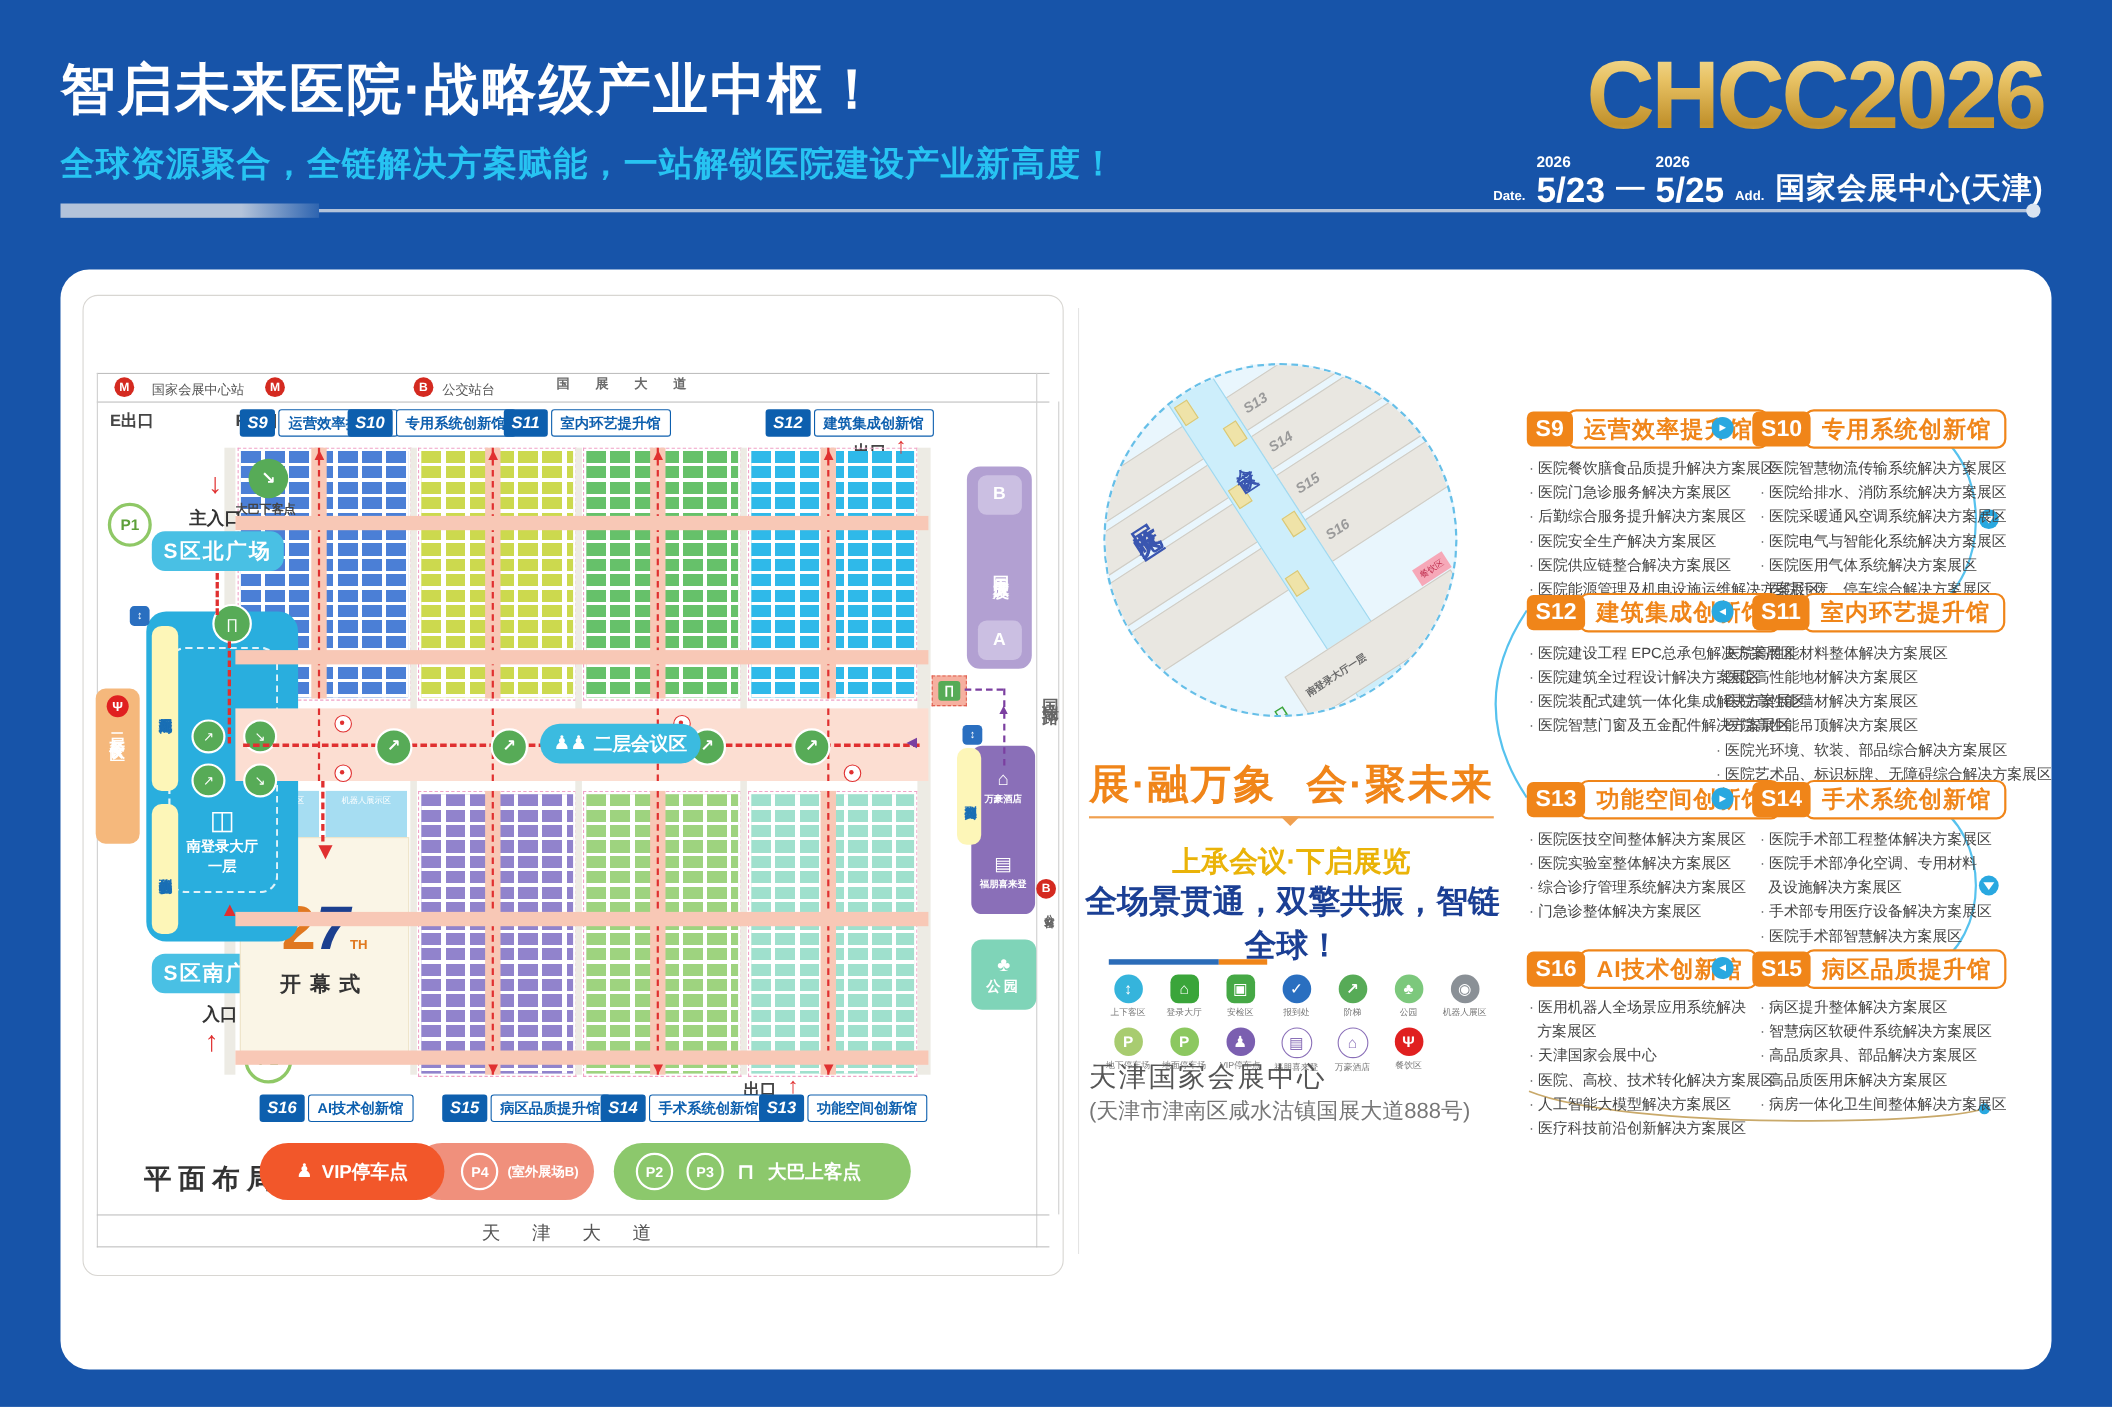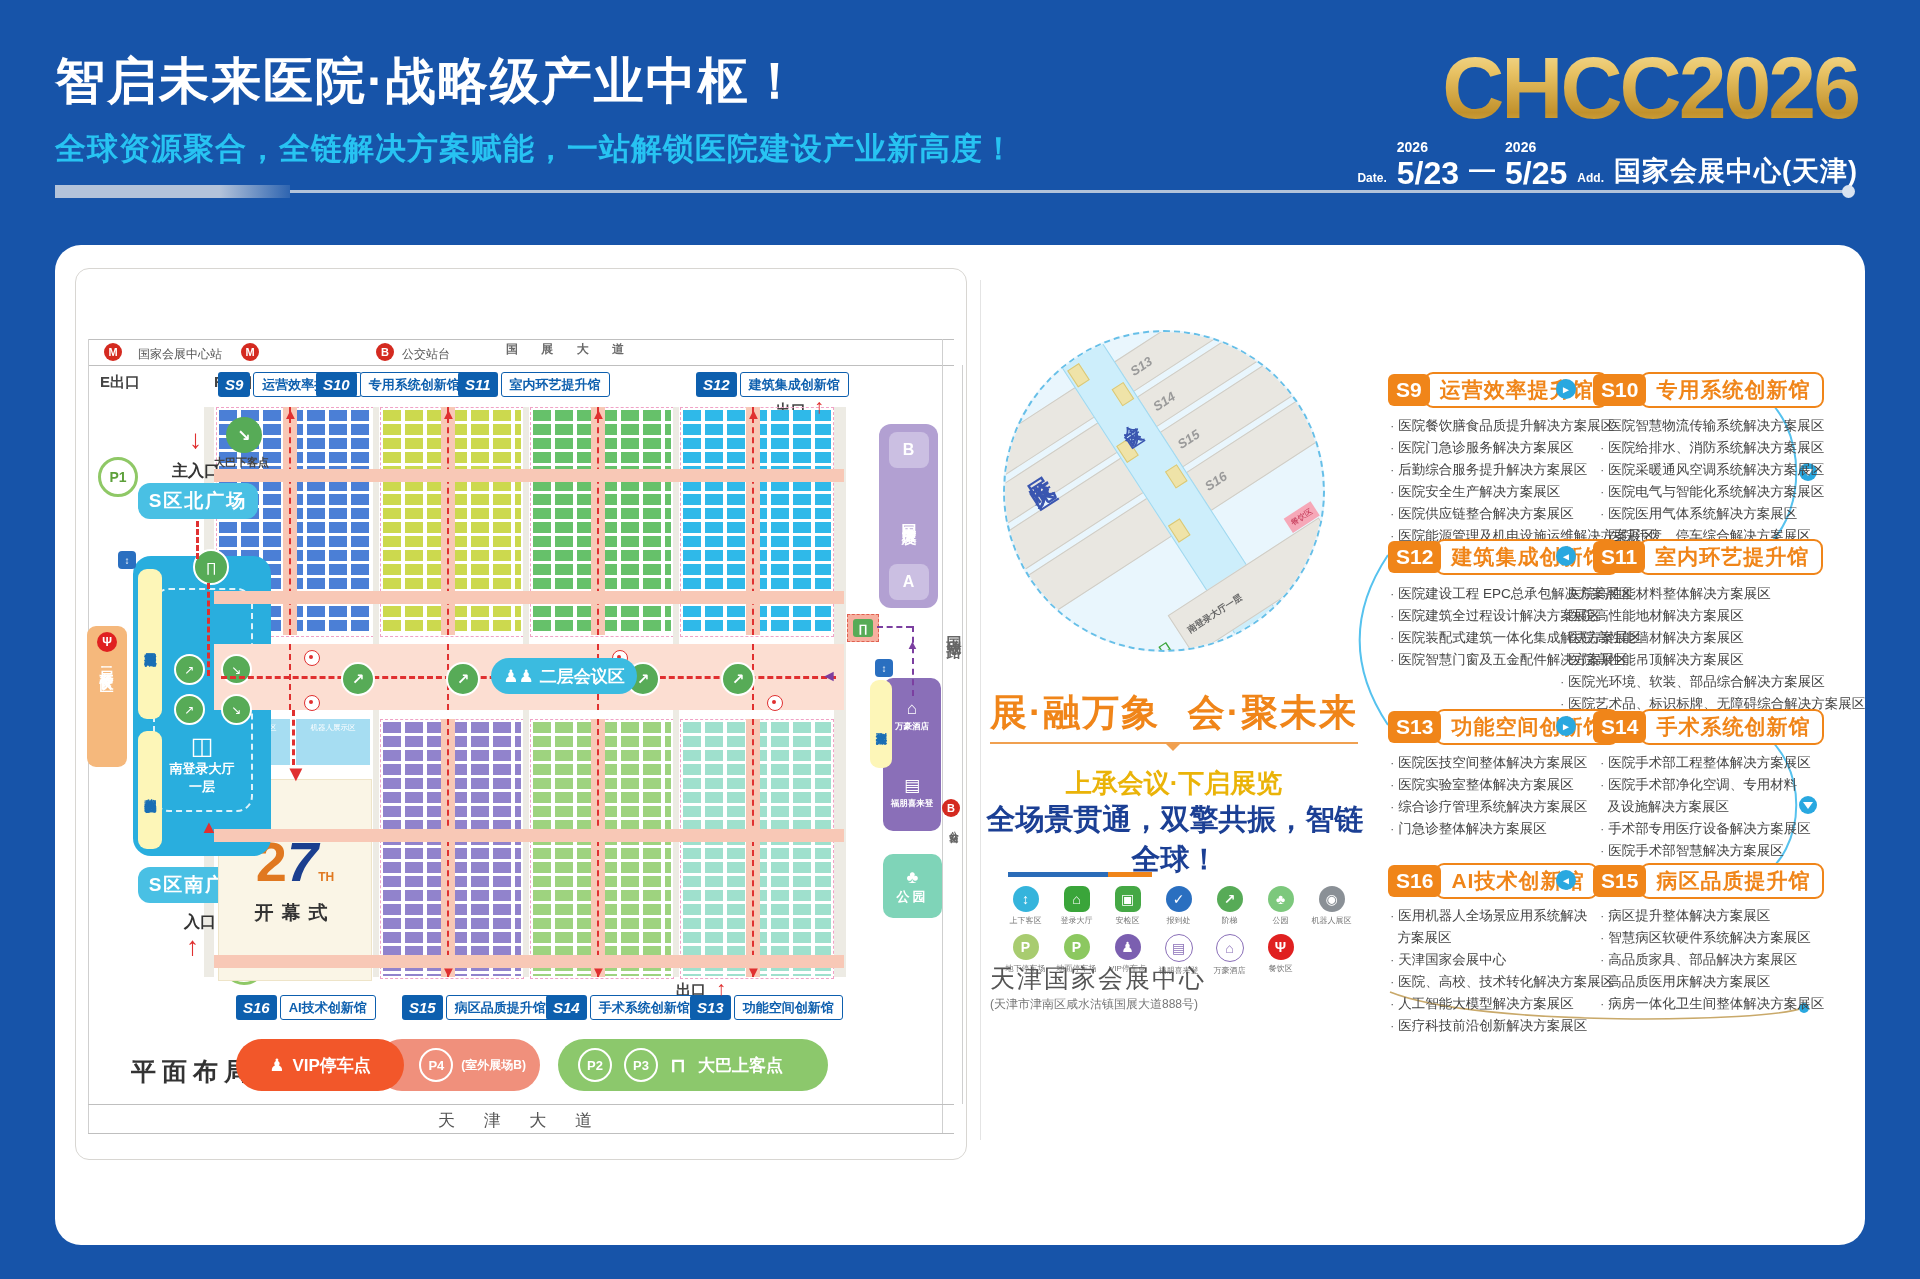--- a/index.html
+++ b/index.html
@@ -94,21 +94,21 @@
            display:flex;align-items:center;justify-content:center;z-index:3;}
   .gateic{width:20px;height:18px;background:#57ab57;border-radius:3px;color:#fff;font-size:11px;font-weight:900;
           text-align:center;line-height:18px;}
   .purdash-v{position:absolute;border-left:2.5px dashed #7b3fa0;z-index:4;}
   .purdash-h{position:absolute;border-top:2.5px dashed #7b3fa0;z-index:4;}
   .vroadtxt{position:absolute;writing-mode:vertical-rl;text-orientation:upright;color:#666;font-size:15px;
             letter-spacing:4px;font-weight:600;}
   
   .robot{position:absolute;background:#a6ddf2;color:#fff;font-size:7.5px;text-align:center;z-index:2;
          display:flex;align-items:flex-start;justify-content:center;padding-top:4px;}
-  .cream{position:absolute;left:142px;top:510px;width:152px;height:200px;background:#faf5e6;border:1px solid #eee4c8;z-index:2;
+  .cream{position:absolute;left:142px;top:492px;width:152px;height:200px;background:#faf5e6;border:1px solid #eee4c8;z-index:2;
          display:flex;flex-direction:column;align-items:center;justify-content:center;}
   .l27{font-size:56px;font-weight:900;line-height:1;}
   .l27 .n2{color:#e07820;}
   .l27 .n7{color:#1b3f8f;font-style:italic;}
   .l27 .th{font-size:12px;color:#e07820;font-weight:900;}
   .openlab{font-size:19px;font-weight:900;color:#333;letter-spacing:8px;margin-top:10px;}
   
   .viporange{position:absolute;left:160px;top:770px;width:168px;height:52px;background:#f2572a;border-radius:26px;z-index:3;
              color:#fff;display:flex;align-items:center;justify-content:center;gap:8px;font-size:17px;font-weight:900;}
   .vipsalmon{position:absolute;left:300px;top:770px;width:150px;height:52px;background:#f0907c;border-radius:26px;z-index:2;
@@ -147,21 +147,21 @@
   .leg:nth-child(5) .ic{background:#57ab57;}
   .leg:nth-child(6) .ic{background:#7cc87c;}
   .leg:nth-child(7) .ic{background:#8a9096;}
   .leg:nth-child(8) .ic{background:#a8cc70;}
   .leg:nth-child(9) .ic{background:#8cc860;}
   .leg:nth-child(10) .ic{background:#7b5fb0;}
   .leg:nth-child(11) .ic{background:#fff;border:1.5px solid #8a6fb8;color:#8a6fb8;}
   .leg:nth-child(12) .ic{background:#fff;border:1.5px solid #8a6fb8;color:#8a6fb8;}
   .leg:nth-child(13) .ic{background:#e02020;}
   .vname{left:990px;top:962px;font-size:25px;color:#555;letter-spacing:2px;}
-  .vaddr{left:990px;top:996px;font-size:12px;color:#777;}
+  .vaddr{left:990px;top:996px;font-size:20px;color:#777;}
   
   .hrow-tag{position:absolute;display:flex;align-items:center;z-index:3;}
   .hrow-tag .num{background:#f08519;color:#fff;font-weight:900;font-size:21px;padding:4px 8px;border-radius:6px;z-index:2;}
   .hrow-tag .nm{background:#fff;border:2px solid #f08519;color:#f08519;font-weight:900;font-size:21px;
                 padding:2px 12px 2px 14px;border-radius:9px;margin-left:-6px;letter-spacing:1px;}
   .ccirc{position:absolute;width:20px;height:20px;border-radius:50%;background:#29a8e0;color:#fff;font-size:10px;
          display:flex;align-items:center;justify-content:center;z-index:4;}
   .cline{position:absolute;height:2px;background:#56c2ee;z-index:1;}
   .hlist{position:absolute;font-size:13.5px;color:#444;line-height:1.63;white-space:pre;}
   .hlist .li::before{content:"· ";color:#666;}

